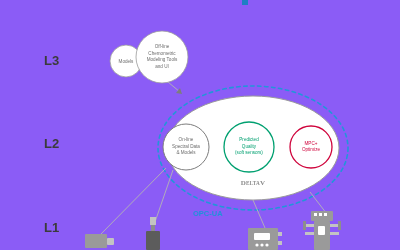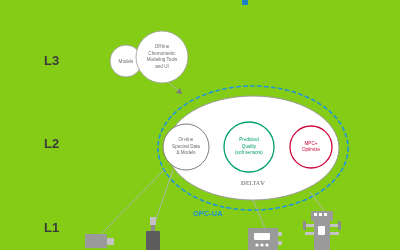--- a/index.html
+++ b/index.html
@@ -4,21 +4,21 @@
 <style>
   html, body {
     margin: 0;
     padding: 0;
     background: #ffffff;
   }
   #canvas {
     position: relative;
     width: 400px;
     height: 250px;
-    background: #84cc16;
+    background: #8b5cf6;
     overflow: hidden;
     font-family: "Liberation Sans", sans-serif;
   }
   #diagram-svg {
     position: absolute;
     left: 0;
     top: 0;
     width: 400px;
     height: 250px;
   }

